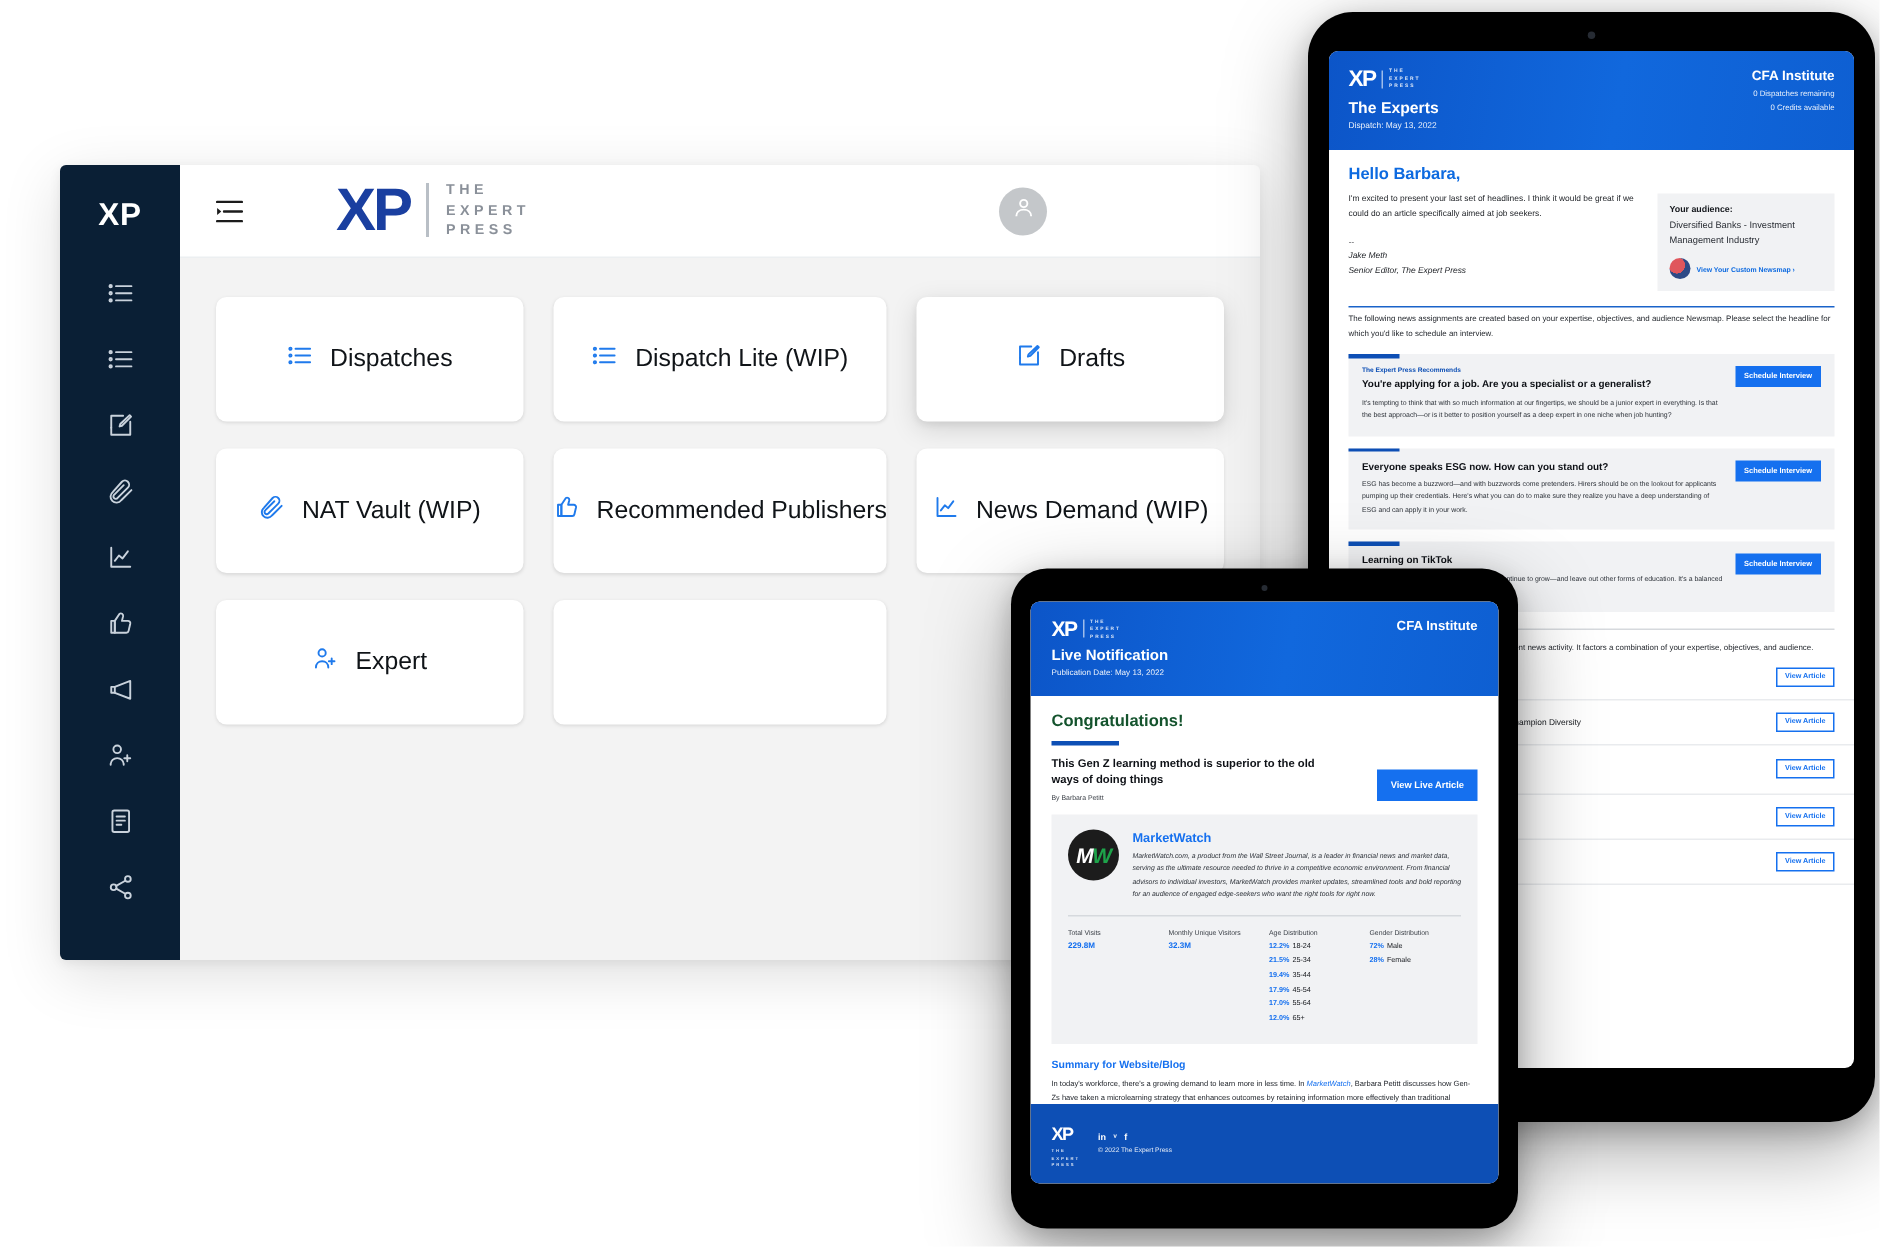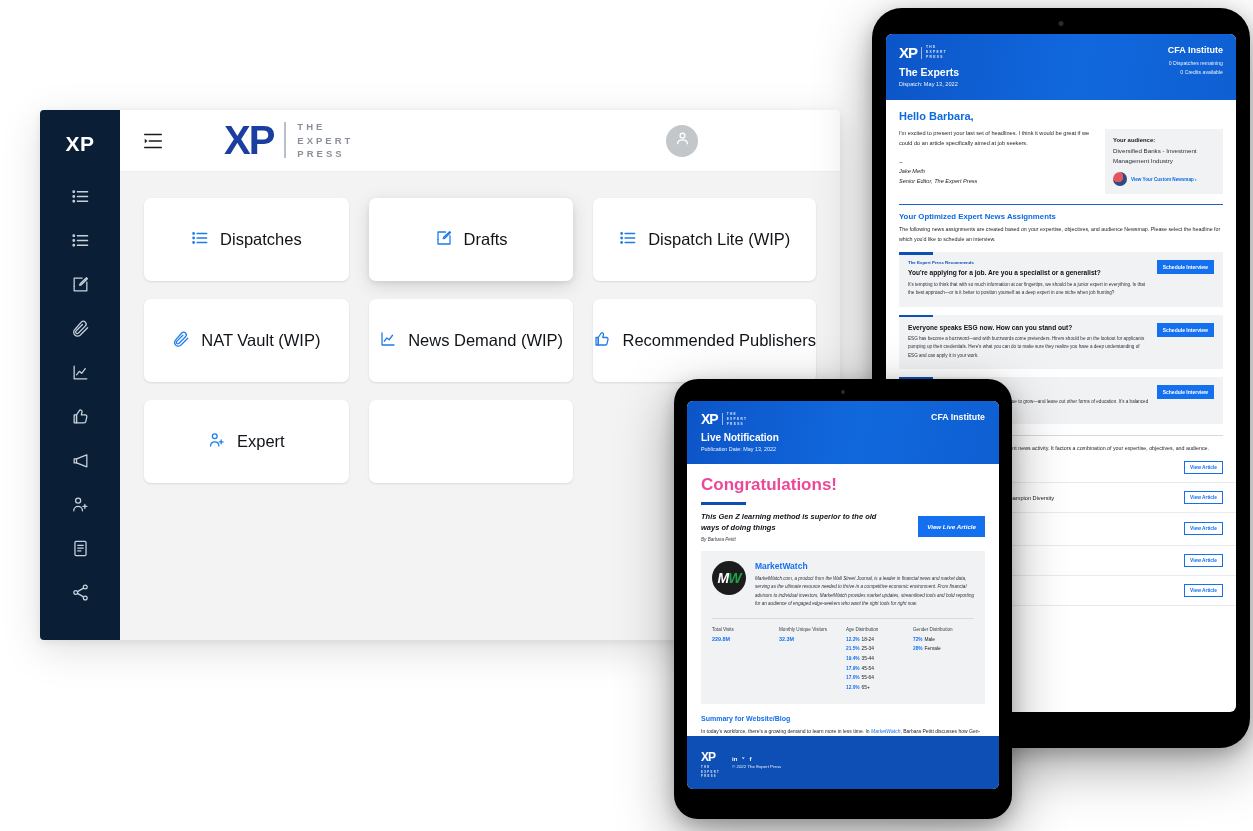--- a/index.html
+++ b/index.html
@@ -166,23 +166,23 @@
   
   .p-head { padding: 11px 14px 12px 14px; }
   .p-head .mini-xp { font-size: 14px; }
   .p-head .mini-div { width: 1px; height: 12px; }
   .p-head .mini-tag { font-size: 3.2px; }
   .p-title { font-size: 10px; font-weight: bold; margin-top: 6px; }
   .p-sub { font-size: 5.4px; margin-top: 3px; color: rgba(255,255,255,.92); }
   .p-org { font-size: 8.8px; font-weight: bold; }
 
   .p-body { padding: 11px 14px 0 14px; }
-  .p-congrats { color: #ec4899; font-size: 17px; font-weight: bold; }
+  .p-congrats { color: #14532d; font-size: 11px; font-weight: bold; }
   .p-bar { width: 45px; height: 2.5px; background: #0d4fb5; margin: 7px 0 7px 0; }
-  .p-head-row { display: flex; align-items: center; justify-content: space-between; gap: 28px; font-style: italic; }
+  .p-head-row { display: flex; align-items: flex-end; justify-content: space-between; gap: 28px; }
   .p-headline { font-size: 7.5px; font-weight: bold; color: #0e1116; line-height: 1.45; }
   .p-by { font-size: 4.6px; color: #3a3f46; margin-top: 3px; }
   .btn-live { background: #1570ef; color: #fff; font-size: 6.2px; font-weight: bold;
     padding: 7px 9px; white-space: nowrap; cursor: pointer; }
 
   .pub-card { background: #f1f2f4; margin: 9px 14px 0 14px; padding: 10px 11px; }
   .pub-top { display: flex; gap: 9px; }
   .pub-logo { width: 34px; height: 34px; border-radius: 50%; background: #1c1c1c;
     flex: 0 0 34px; display: flex; align-items: center; justify-content: center;
     font-size: 14px; font-weight: 800; color: #fff; font-style: italic; letter-spacing: -1px; }
@@ -320,60 +320,60 @@
           <div class="card">
             <span><svg viewBox="0 0 24 24">
                   <path d="M8 6h13M8 12h13M8 18h13"></path>
                   <circle cx="3.5" cy="6" r="1"></circle>
                   <circle cx="3.5" cy="12" r="1"></circle>
                   <circle cx="3.5" cy="18" r="1"></circle>
                 </svg></span>
             <span class="card-label">Dispatches</span>
           </div>
 
-          <div class="card elevated">
-            <span><svg viewBox="0 0 24 24">
-                  <path d="M4 14v6h16V9"></path>
-                  <path d="M4 14V4h10"></path>
-                  <path d="M19.5 3.5l1.2 1.2L13 12.4l-2 .6.6-2z"></path>
-                </svg></span>
-            <span class="card-label">Drafts</span>
-          </div>
-
           <div class="card">
             <span><svg viewBox="0 0 24 24">
                   <path d="M8 6h13M8 12h13M8 18h13"></path>
                   <circle cx="3.5" cy="6" r="1"></circle>
                   <circle cx="3.5" cy="12" r="1"></circle>
                   <circle cx="3.5" cy="18" r="1"></circle>
                 </svg></span>
             <span class="card-label">Dispatch Lite (WIP)</span>
           </div>
 
+          <div class="card elevated">
+            <span><svg viewBox="0 0 24 24">
+                  <path d="M4 14v6h16V9"></path>
+                  <path d="M4 14V4h10"></path>
+                  <path d="M19.5 3.5l1.2 1.2L13 12.4l-2 .6.6-2z"></path>
+                </svg></span>
+            <span class="card-label">Drafts</span>
+          </div>
+
           <div class="card">
             <span><svg viewBox="0 0 24 24">
                   <path d="M21 11l-8.6 8.6a5 5 0 1 1-7-7L13 4a3.5 3.5 0 0 1 5 5l-8.6 8.6a2 2 0 1 1-2.8-2.8l7.9-7.9"></path>
                 </svg></span>
             <span class="card-label">NAT Vault (WIP)</span>
+          </div>
+
+          <div class="card">
+            <span><svg viewBox="0 0 24 24">
+                  <path d="M7 10v10H4V10z"></path>
+                  <path d="M7 10l4-6a2 2 0 0 1 3 2l-1 4h5a2 2 0 0 1 2 2.4l-1.4 6A2 2 0 0 1 16.6 20H7z"></path>
+                </svg></span>
+            <span class="card-label">Recommended Publishers</span>
           </div>
 
           <div class="card">
             <span><svg viewBox="0 0 24 24">
                   <path d="M4 4v16h16"></path>
                   <path d="M7 15l3.5-4.5 3 2.5L18 7"></path>
                 </svg></span>
             <span class="card-label">News Demand (WIP)</span>
-          </div>
-
-          <div class="card">
-            <span><svg viewBox="0 0 24 24">
-                  <path d="M7 10v10H4V10z"></path>
-                  <path d="M7 10l4-6a2 2 0 0 1 3 2l-1 4h5a2 2 0 0 1 2 2.4l-1.4 6A2 2 0 0 1 16.6 20H7z"></path>
-                </svg></span>
-            <span class="card-label">Recommended Publishers</span>
           </div>
 
 
           <div class="card">
             <span><svg viewBox="0 0 24 24">
                   <circle cx="9" cy="7" r="3.2"></circle>
                   <path d="M3.5 20c0-3.4 2.5-5.6 5.5-5.6s5.5 2.2 5.5 5.6"></path>
                   <path d="M17.5 12v5M15 14.5h5"></path>
                 </svg></span>
             <span class="card-label">Expert</span>
@@ -433,21 +433,20 @@
             <div class="aud-d">Diversified Banks - Investment Management Industry</div>
             <div class="aud-link-row">
               <span class="brainico"></span>
               <span class="aud-link">View Your Custom Newsmap ›</span>
             </div>
           </div>
         </div>
       </div>
 
       <div class="t-rule"></div>
-      <div class="t-sect">Your Optimized Expert News Assignments</div>
       <div class="t-sect-d">The following news assignments are created based on your expertise, objectives, and audience Newsmap. Please select the headline for which you'd like to schedule an interview.</div>
 
       <div class="assign">
         <div class="assign-main">
           <div class="assign-kicker">The Expert Press Recommends</div>
           <div class="assign-h">You're applying for a job. Are you a specialist or a generalist?</div>
           <div class="assign-p">It's tempting to think that with so much information at our fingertips, we should be a junior expert in everything. Is that the best approach—or is it better to position yourself as a deep expert in one niche when job hunting?</div>
         </div>
         <div class="btn-sched">Schedule Interview</div>
       </div>

